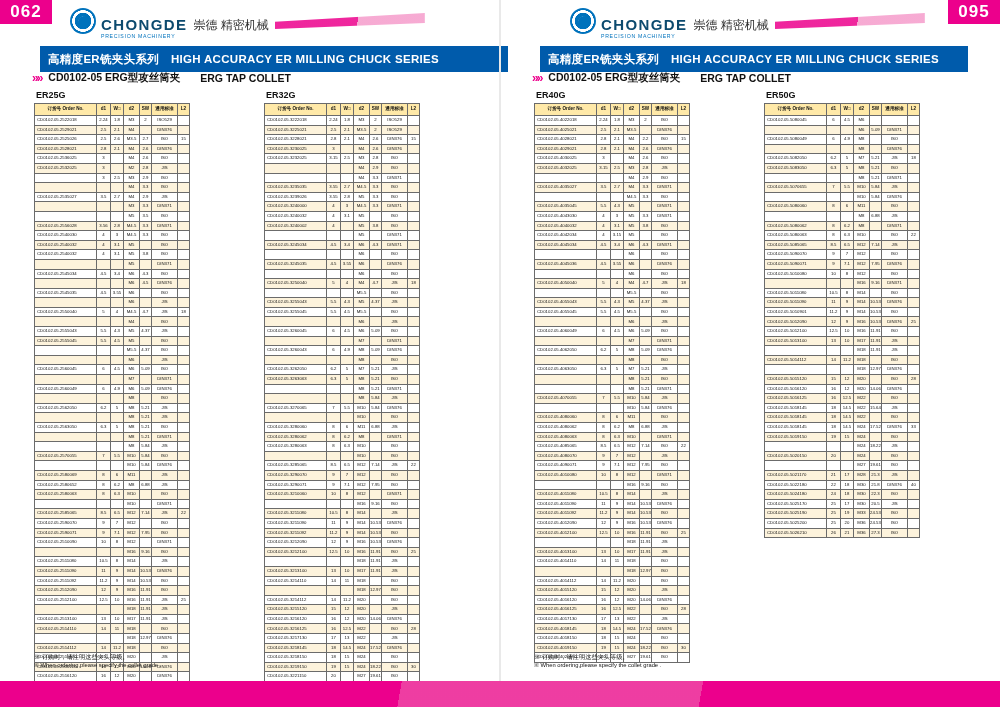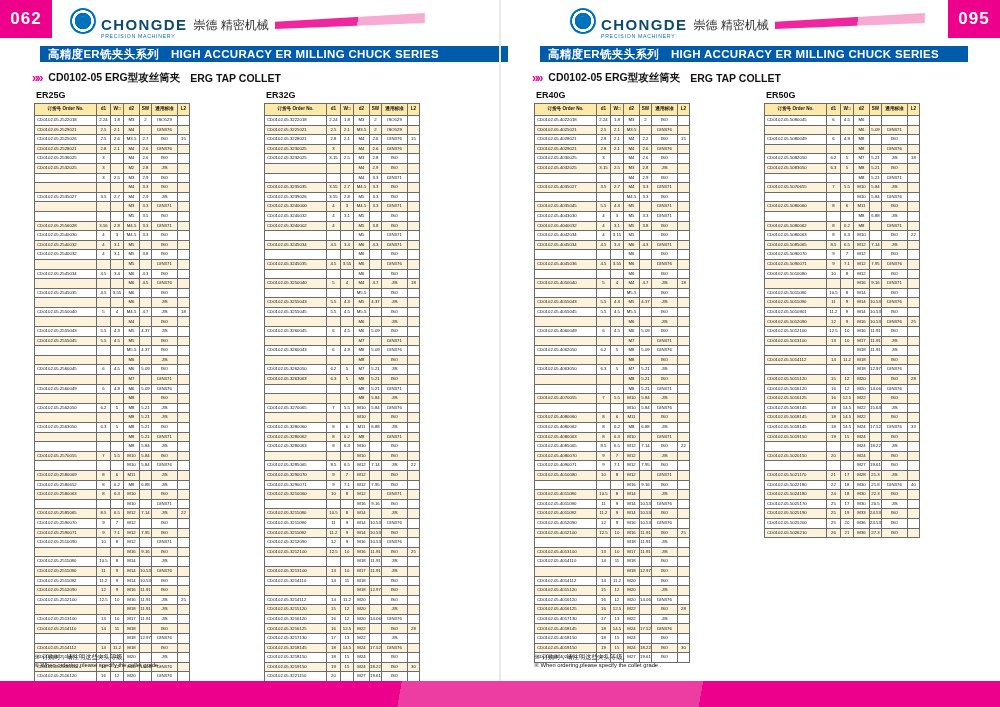--- a/index.html
+++ b/index.html
@@ -5,21 +5,21 @@
   html,body{margin:0;padding:0;}
   body{
     width:1000px;height:707px;background:#ffffff;
     font-family:"Liberation Sans", sans-serif;
     position:relative;overflow:hidden;
   }
   .page{position:absolute;inset:0;}
 
   
   .pagetab{
-    position:absolute;top:0;width:52px;height:38px;
+    position:absolute;top:0;width:52px;height:24px;
     background:#ec008c;color:#fff;display:flex;align-items:center;justify-content:center;
     font-size:17px;font-weight:bold;letter-spacing:1px;
   }
   .pagetab.left{left:0;}
   .pagetab.right{right:0;}
 
   
   .logo{position:absolute;top:6px;height:30px;display:flex;align-items:center;}
   .logo.left{left:70px;}
   .logo.right{left:570px;}
@@ -38,30 +38,30 @@
   .logo .cn{font-size:12px;color:#333;margin-left:6px;align-self:flex-end;padding-bottom:2px;}
   .logo .swoosh{
     width:150px;height:16px;margin-left:6px;
     background:linear-gradient(95deg,#ec008c 0 55%,#f59ccb 55% 100%);
     clip-path:polygon(0 55%,100% 0,100% 62%,0 100%);
     opacity:.85;
   }
 
   
   .titlebar{
-    position:absolute;height:16px;background:#005bab;color:#fff;
+    position:absolute;height:26px;background:#005bab;color:#fff;
     font-size:11.5px;font-weight:bold;display:flex;align-items:center;padding-left:8px;
     letter-spacing:.3px;
   }
   .titlebar .en{margin-left:12px;}
 
   
   .subhead{position:absolute;height:16px;display:flex;align-items:center;font-size:10.5px;font-weight:bold;color:#111;}
   .chev{color:#ec008c;font-size:12px;letter-spacing:-2px;margin-right:7px;font-weight:bold;}
-  .subhead .en{margin-left:10px;}
+  .subhead .en{margin-left:20px;}
 
   
   .grpcap{position:absolute;font-size:9px;font-weight:bold;color:#111;}
 
   
   .tblwrap{position:absolute;}
   table.spec{border-collapse:collapse;table-layout:fixed;}
   table.spec th,table.spec td{
     border:.5px solid #6b6b6b;
     font-size:4.3px;line-height:1.05;text-align:center;

